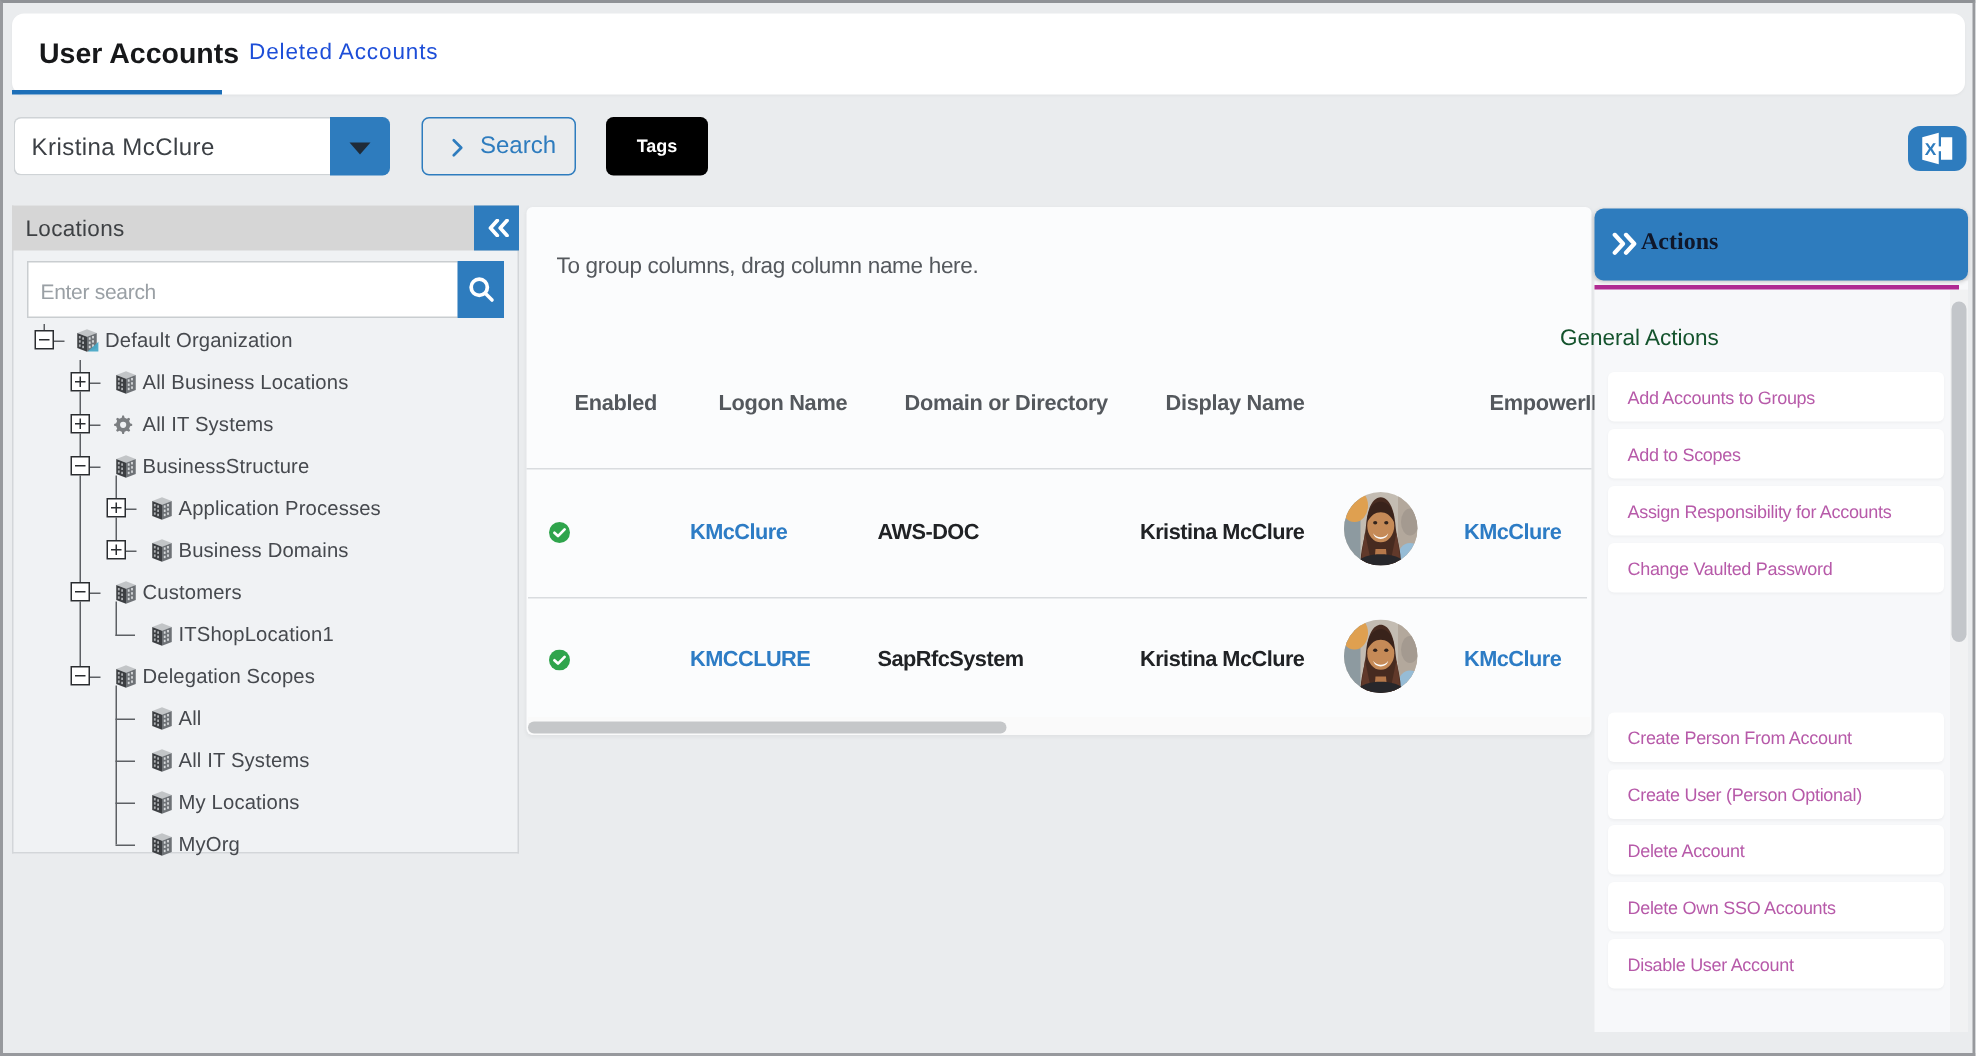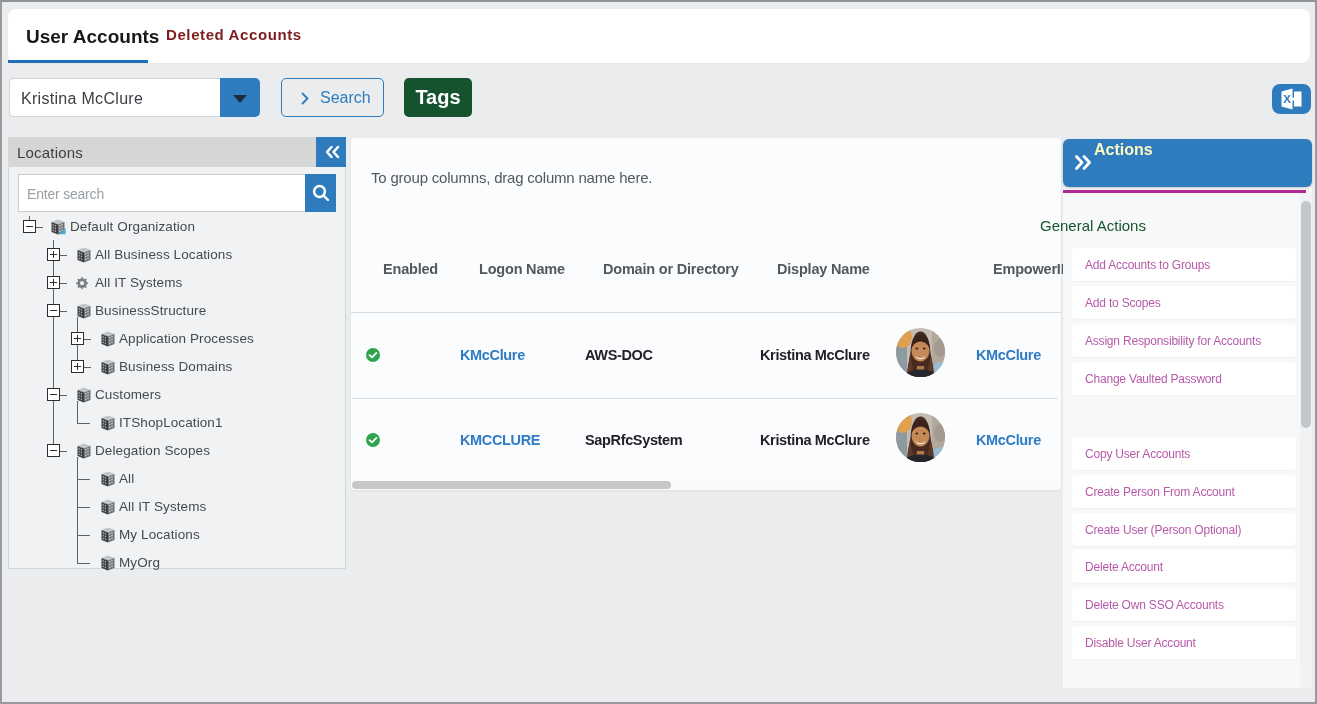--- a/index.html
+++ b/index.html
@@ -4,31 +4,31 @@
 <style>
   * { margin:0; padding:0; box-sizing:border-box; }
   html,body { width:1317px; height:704px; overflow:hidden; }
   body { font-family:"Liberation Sans", sans-serif; background:#eaecee; position:relative; }
   .abs { position:absolute; }
   .frame { position:absolute; inset:0; border:2px solid #97999d; border-top-color:#8f9296; z-index:90; pointer-events:none; }
 
   
   .tabbar { left:8px; top:9px; width:1302px; height:54px; background:#fff; border-radius:8px; box-shadow:0 1px 2px rgba(0,0,0,.04); }
   .tab-active { left:26px; top:26px; font-size:19px; font-weight:bold; color:#17181a; }
-  .tab-idle { left:166px; top:26px; font-size:15px; color:#7f1d1d; letter-spacing:.6px;font-weight:bold; }
+  .tab-idle { left:166px; top:26px; font-size:15px; color:#1d4ed8; letter-spacing:.6px; }
   .tab-underline { left:8px; top:60px; width:140px; height:3px; background:#1d6fb8; z-index:5; }
 
   
   .inp { left:9px; top:78px; width:211px; height:39px; background:#fff; border:1px solid #cfd3d6; border-right:none; border-radius:5px 0 0 5px; }
   .inp span { position:absolute; left:11px; top:11px; font-size:16px; color:#3c4045; letter-spacing:.3px; }
   .caretbtn { left:220px; top:78px; width:40px; height:39px; background:#2e7cbe; border-radius:0 5px 5px 0; }
   .caretbtn .tri { position:absolute; left:13px; top:17px; width:0; height:0; border-left:7px solid transparent; border-right:7px solid transparent; border-top:8px solid #1f2b38; }
   .searchbtn { left:281px; top:78px; width:103px; height:39px; border:1px solid #2e7cbe; border-radius:5px; color:#2e7cbe; font-size:16px; }
   .searchbtn span { position:absolute; left:38px; top:10px; }
-  .tagsbtn { left:404px; top:78px; width:68px; height:39px; background:#14532d; border-radius:5px; color:#fff; font-weight:bold; font-size:20px; text-align:center; line-height:39px; }
+  .tagsbtn { left:404px; top:78px; width:68px; height:39px; background:#000000; border-radius:5px; color:#fff; font-weight:bold; font-size:12px; text-align:center; line-height:39px; }
   .excelbtn { left:1272px; top:84px; width:39px; height:30px; background:#2e7cbe; border-radius:8px; }
 
   
   .lpanel { left:8px; top:137px; width:338px; height:432px; background:#f0f2f4; border:1px solid #d3d6d9; border-top:none; }
   .lhead { left:8px; top:137px; width:338px; height:30px; background:#d6d6d6; }
   .lhead .t { position:absolute; left:9px; top:7px; font-size:15px; color:#3e4144; letter-spacing:.2px; }
   .collapsebtn { left:316px; top:137px; width:30px; height:30px; background:#2e7cbe; color:#fff; }
   .lsearch { left:18px; top:174px; width:287px; height:38px; background:#fff; border:1px solid #c9cdd0; border-right:none; }
   .lsearch span { position:absolute; left:8px; top:11px; font-size:14px; color:#9aa0a5; letter-spacing:-.2px; }
   .lsearchbtn { left:305px; top:174px; width:31px; height:38px; background:#2e7cbe; }
@@ -46,21 +46,21 @@
   .ghead { font-size:14.5px; font-weight:bold; color:#54585d; white-space:nowrap; letter-spacing:-.2px;margin-left:12px; }
   .gline { background:#d9dcdf; height:1px; }
   .glink { font-size:14.5px; font-weight:bold; color:#2d7cc5; white-space:nowrap; letter-spacing:-.35px; }
   .gbold { font-size:14.5px; font-weight:bold; color:#202225; white-space:nowrap; letter-spacing:-.35px; }
   .gcheck { width:14px; height:14px; }
   .hscroll-track { left:352px; top:478px; width:708px; height:12px; background:#fafafa; border-radius:0 0 4px 4px; }
   .hscroll-thumb { left:352px; top:481px; width:319px; height:8px; background:#c5c7c9; border-radius:4px; }
 
   
   .ahead { left:1063px; top:139px; width:249px; height:48px; background:#2e7cbe; border-radius:6px; box-shadow:0 1px 3px rgba(0,0,0,.2); z-index:4; }
-  .ahead .t { position:absolute; left:31px; top:2px; font-size:16px; font-weight:bold; color:#fef9c3; }
+  .ahead .t { position:absolute; left:31px; top:14px; font-size:16px; font-weight:bold; color:#0f172a;font-family:Liberation Serif, serif; }
   .abody { left:1063px; top:187px; width:249px; height:501px; background:#f7f8fa; }
   .aline { left:1063px; top:190px; width:243px; height:3px; background:#b02a92; z-index:5; }
   .gatitle { left:1040px; top:217px; font-size:15px; color:#14532d; }
   .arow { left:1072px; width:224px; height:33px; background:#fff; border-radius:4px; box-shadow:0 1px 2px rgba(0,0,0,.04); }
   .arow span { position:absolute; left:13px; top:10px; font-size:12px; color:#b75aa9; white-space:nowrap; letter-spacing:-.2px; }
   .vscroll-track { left:1300px; top:193px; width:12px; height:495px; background:#f1f2f3; }
   .vscroll-thumb { left:1301px; top:201px; width:10px; height:227px; background:#c3c6ca; border-radius:5px; }
 </style>
 </head>
 <body>
@@ -338,23 +338,20 @@
       </div>
     <div class="abs arow" style="left:9px;top:93px">
         <span>Add to Scopes</span>
       </div>
     <div class="abs arow" style="left:9px;top:131px">
         <span>Assign Responsibility for Accounts</span>
       </div>
     <div class="abs arow" style="left:9px;top:169px">
         <span>Change Vaulted Password</span>
       </div>
-    <div class="abs arow" style="left:9px;top:244px">
-        <span>Copy User Accounts</span>
-      </div>
     <div class="abs arow" style="left:9px;top:282px">
         <span>Create Person From Account</span>
       </div>
     <div class="abs arow" style="left:9px;top:320px">
         <span>Create User (Person Optional)</span>
       </div>
     <div class="abs arow" style="left:9px;top:357px">
         <span>Delete Account</span>
       </div>
     <div class="abs arow" style="left:9px;top:395px">

